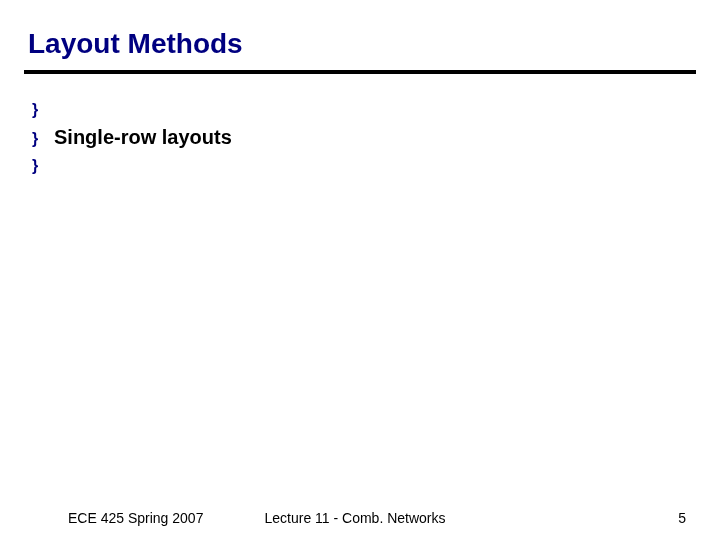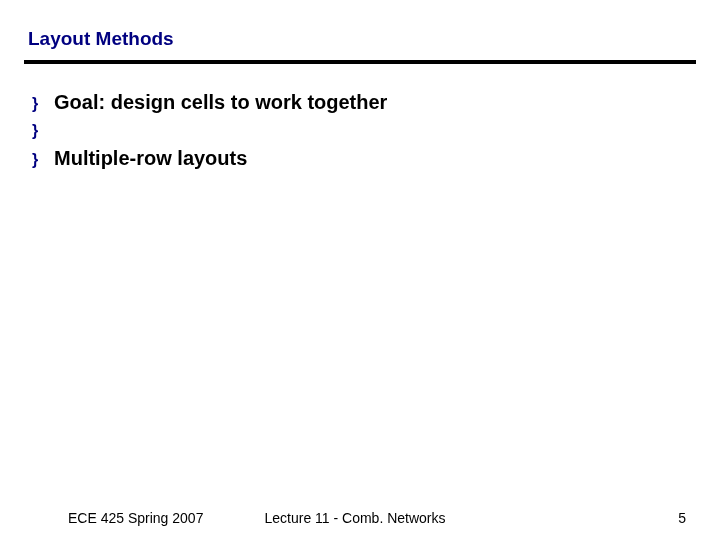--- a/index.html
+++ b/index.html
@@ -5,21 +5,21 @@
   * { box-sizing: border-box; margin: 0; padding: 0; }
   html, body { width: 720px; height: 540px; background: #fff; font-family: Arial, Helvetica, sans-serif; }
   .slide {
     width: 720px;
     height: 540px;
     position: relative;
     padding: 28px 28px 0 28px;
   }
   .title {
     color: #000080;
-    font-size: 19px;
+    font-size: 28px;
     font-weight: bold;
     margin-bottom: 10px;
   }
   .rule {
     border: none;
     border-top: 4px solid #000;
     width: 672px;
     margin-left: -4px;
     margin-bottom: 24px;
   }
@@ -71,28 +71,27 @@
 </style>
 </head>
 <body>
 
 <div class="slide">
   <h1 class="title">Layout Methods</h1>
   <hr class="rule">
   <ul class="bullets">
     <li>
       <span class="bullet-marker">}</span>
-      <span>Goal: design cells to work together</span>
     </li>
     <li>
       <span class="bullet-marker">}</span>
+      <span>Single-row layouts</span>
     </li>
     <li>
       <span class="bullet-marker">}</span>
-      <span>Multiple-row layouts</span>
     </li>
   </ul>
   <div class="footer">
     <span class="footer-left">ECE 425 Spring 2007</span>
     <span class="footer-center">Lecture 11 - Comb. Networks</span>
     <span class="footer-right">5</span>
   </div>
 </div>
 
 </body></html>

